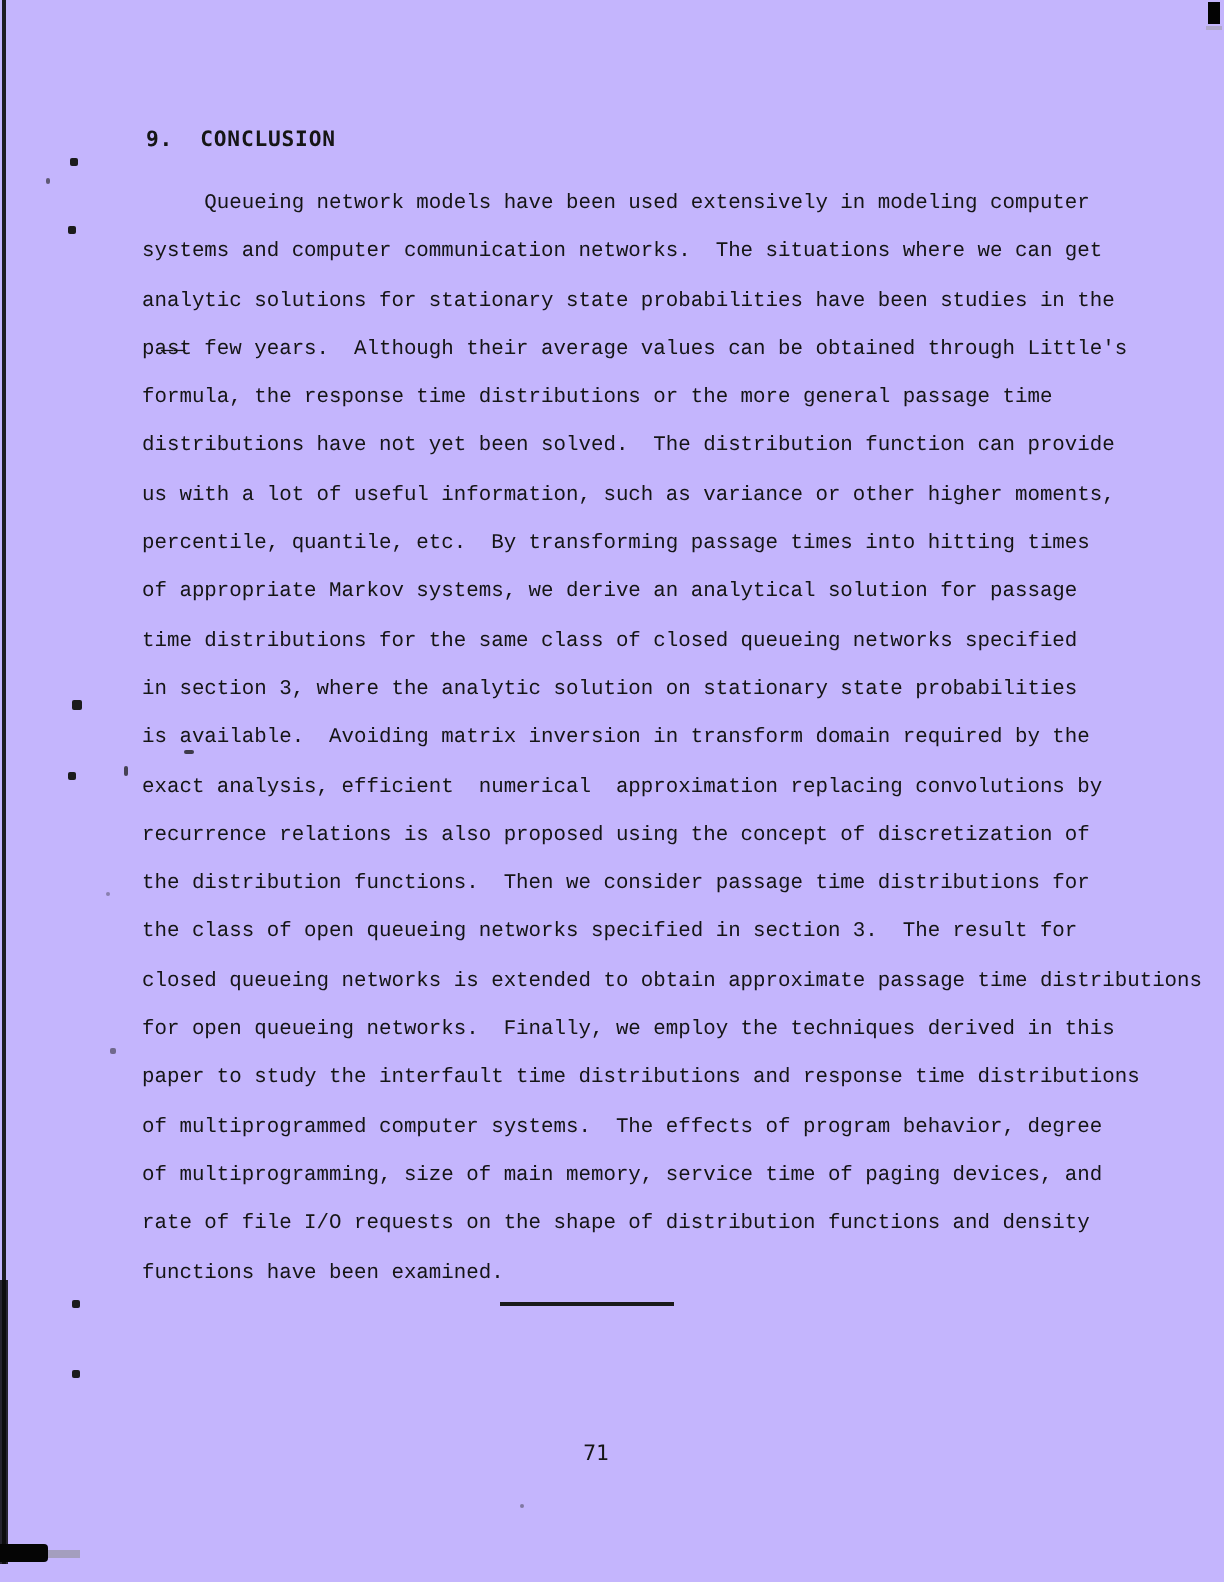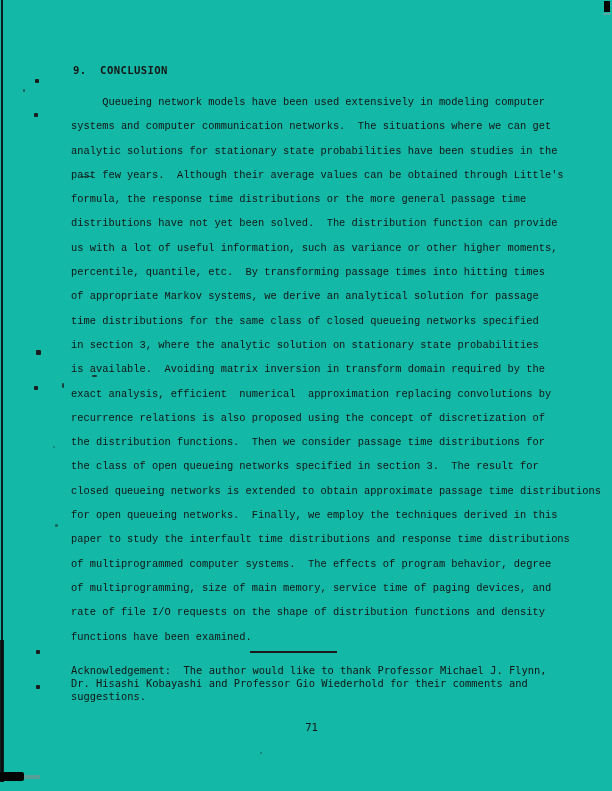--- a/index.html
+++ b/index.html
@@ -1,20 +1,20 @@
 <!DOCTYPE html>
 <html><head>
 <meta charset="utf-8">
 <style>
   html, body { margin: 0; padding: 0; background: #ffffff; }
   .page {
     position: relative;
     width: 612px;
     height: 791px;
-    background: #14b8a6;
+    background: #c4b5fd;
     overflow: hidden;
     font-family: "DejaVu Sans Mono", "Liberation Mono", monospace;
     color: #161616;
   }
   .heading {
     position: absolute;
     left: 73px;
     top: 63px;
     font-size: 10.6px;
     line-height: 14px;
@@ -50,21 +50,21 @@
     font-size: 10.4px;
     line-height: 13.2px;
     white-space: pre;
     color: #151515;
   }
   .page-number {
     position: absolute;
     left: 278px;
     top: 721px;
     width: 40px;
-    text-align: right;
+    text-align: center;
     font-size: 10.6px;
   }
   
   .edge-line-left {
     position: absolute; left: 1px; top: 0; width: 2px; height: 782px;
     background: #0b0b0b; opacity: 0.9;
   }
   .edge-line-left-thick {
     position: absolute; left: 0; top: 640px; width: 4px; height: 142px;
     background: #0b0b0b; opacity: 0.85;
@@ -144,19 +144,16 @@
 closed queueing networks is extended to obtain approximate passage time distributions
 for open queueing networks.  Finally, we employ the techniques derived in this
 paper to study the interfault time distributions and response time distributions
 of multiprogrammed computer systems.  The effects of program behavior, degree
 of multiprogramming, size of main memory, service time of paging devices, and
 rate of file I/O requests on the shape of distribution functions and density
 functions have been examined.</pre>
 
   <div class="separator-rule"></div>
 
-  <pre class="ack-text">Acknowledgement:  The author would like to thank Professor Michael J. Flynn,
-Dr. Hisashi Kobayashi and Professor Gio Wiederhold for their comments and
-suggestions.</pre>
 
   <div class="page-number">71</div>
 
 </div>
 
 </body></html>

